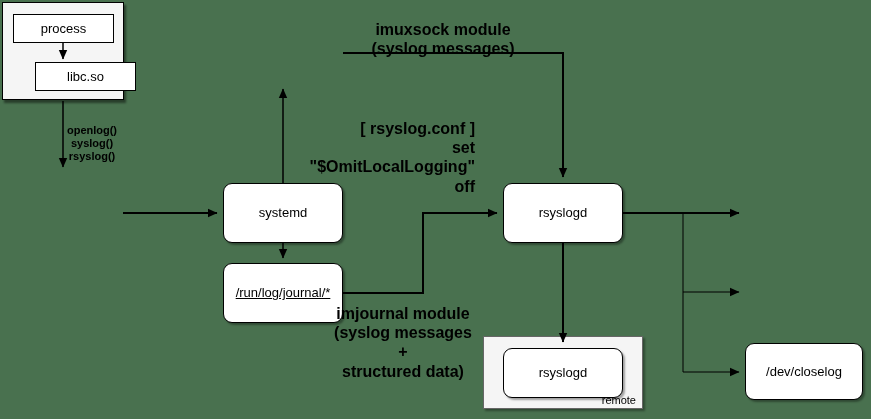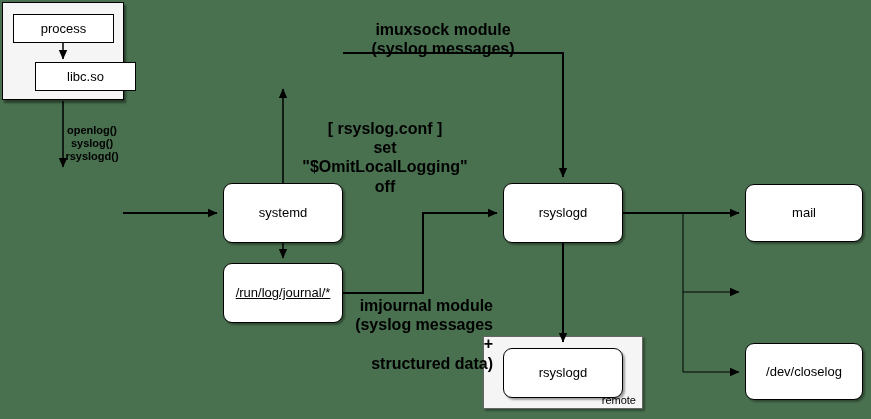--- a/index.html
+++ b/index.html
@@ -51,21 +51,21 @@
     right:6px;bottom:2px;
     font-size:11px;color:#000000;
   }
   .edge-label{
     position:absolute;
     font-size:16px;font-weight:bold;color:#000000;
     text-align:center;
     white-space:pre-line;
     line-height:1.2;
   }
-  .edge-label.left{text-align:center;}
+  .edge-label.left{text-align:right;}
   .edge-label.small{font-size:11px;font-weight:bold;}
   svg.edges{
     position:absolute;left:0;top:0;
     pointer-events:none;
   }
 </style>
 </head>
 <body>
 
 <div id="canvas">
@@ -85,42 +85,39 @@
   </div>
 
   <div class="node" style="left:223px;top:263px;width:120px;height:60px;text-decoration:underline;">
     <span>/run/log/journal/*</span>
   </div>
 
   <div class="node" style="left:503px;top:183px;width:120px;height:60px;">
     <span>rsyslogd</span>
   </div>
 
-  <div class="node" style="left:745px;top:184px;width:118px;height:58px;">
-    <span>mail</span>
-  </div>
   <div class="node" style="left:745px;top:343px;width:118px;height:57px;">
     <span>/dev/closelog</span>
   </div>
 
   <div class="group-remote" style="left:483px;top:336px;width:160px;height:73px;">
     <span class="group-label">remote</span>
   </div>
   <div class="node" style="left:503px;top:348px;width:120px;height:50px;">
     <span>rsyslogd</span>
   </div>
 
   <div class="edge-label small" style="left:52px;top:124px;width:80px;">openlog()
 syslog()
-rsyslogd()</div>
+rsyslog()</div>
   <div class="edge-label left" style="left:295px;top:119px;width:180px;">[ rsyslog.conf ]
 set "$OmitLocalLogging" off</div>
   <div class="edge-label" style="left:353px;top:20px;width:180px;">imuxsock module
 (syslog messages)</div>
-  <div class="edge-label" style="left:313px;top:296px;width:180px;text-align:right;">imjournal module
+  <div class="edge-label" style="left:313px;top:304px;width:180px;">imjournal module
 (syslog messages
 +
 structured data)</div>
 
   <svg class="edges" width="871" height="419" viewBox="0 0 871 419">
     <defs>
       <marker id="arrow" viewBox="0 0 10 10" refX="9" refY="5" markerWidth="10" markerHeight="10" orient="auto" markerUnits="userSpaceOnUse">
         <path d="M0,0.8 L9.5,5 L0,9.2 Z" fill="#000000"></path>
       </marker>
     </defs>

